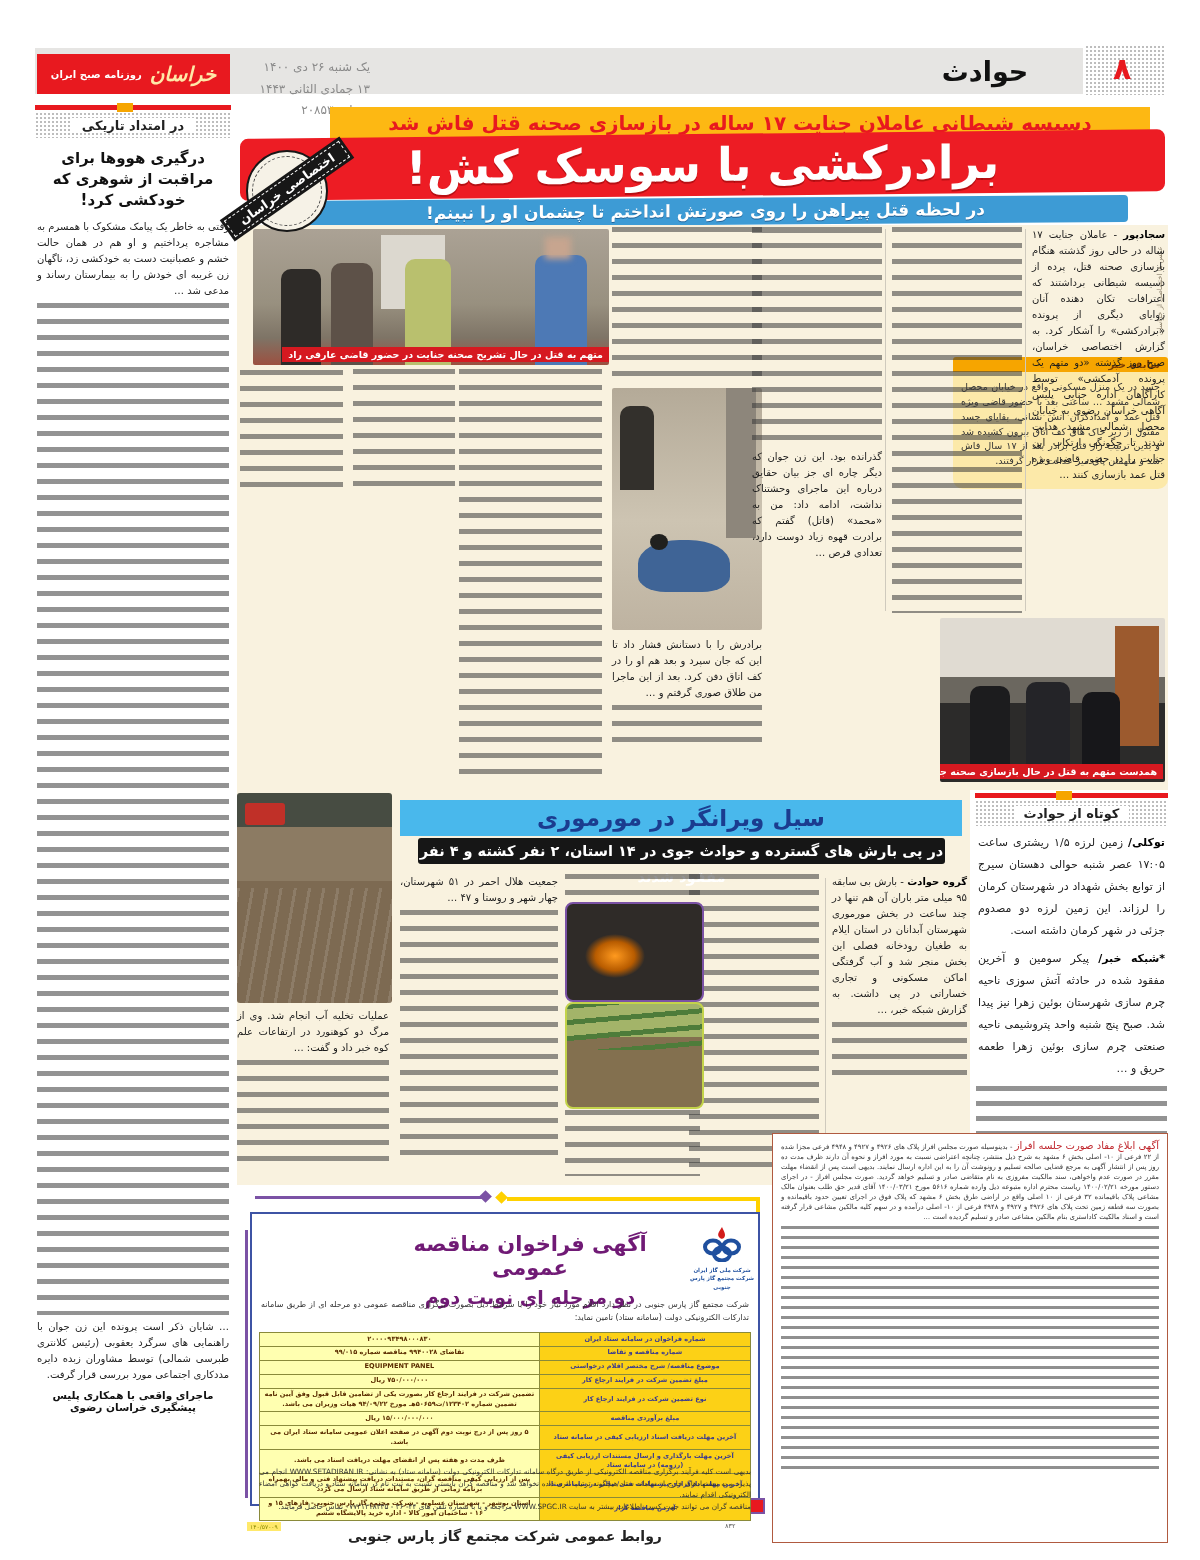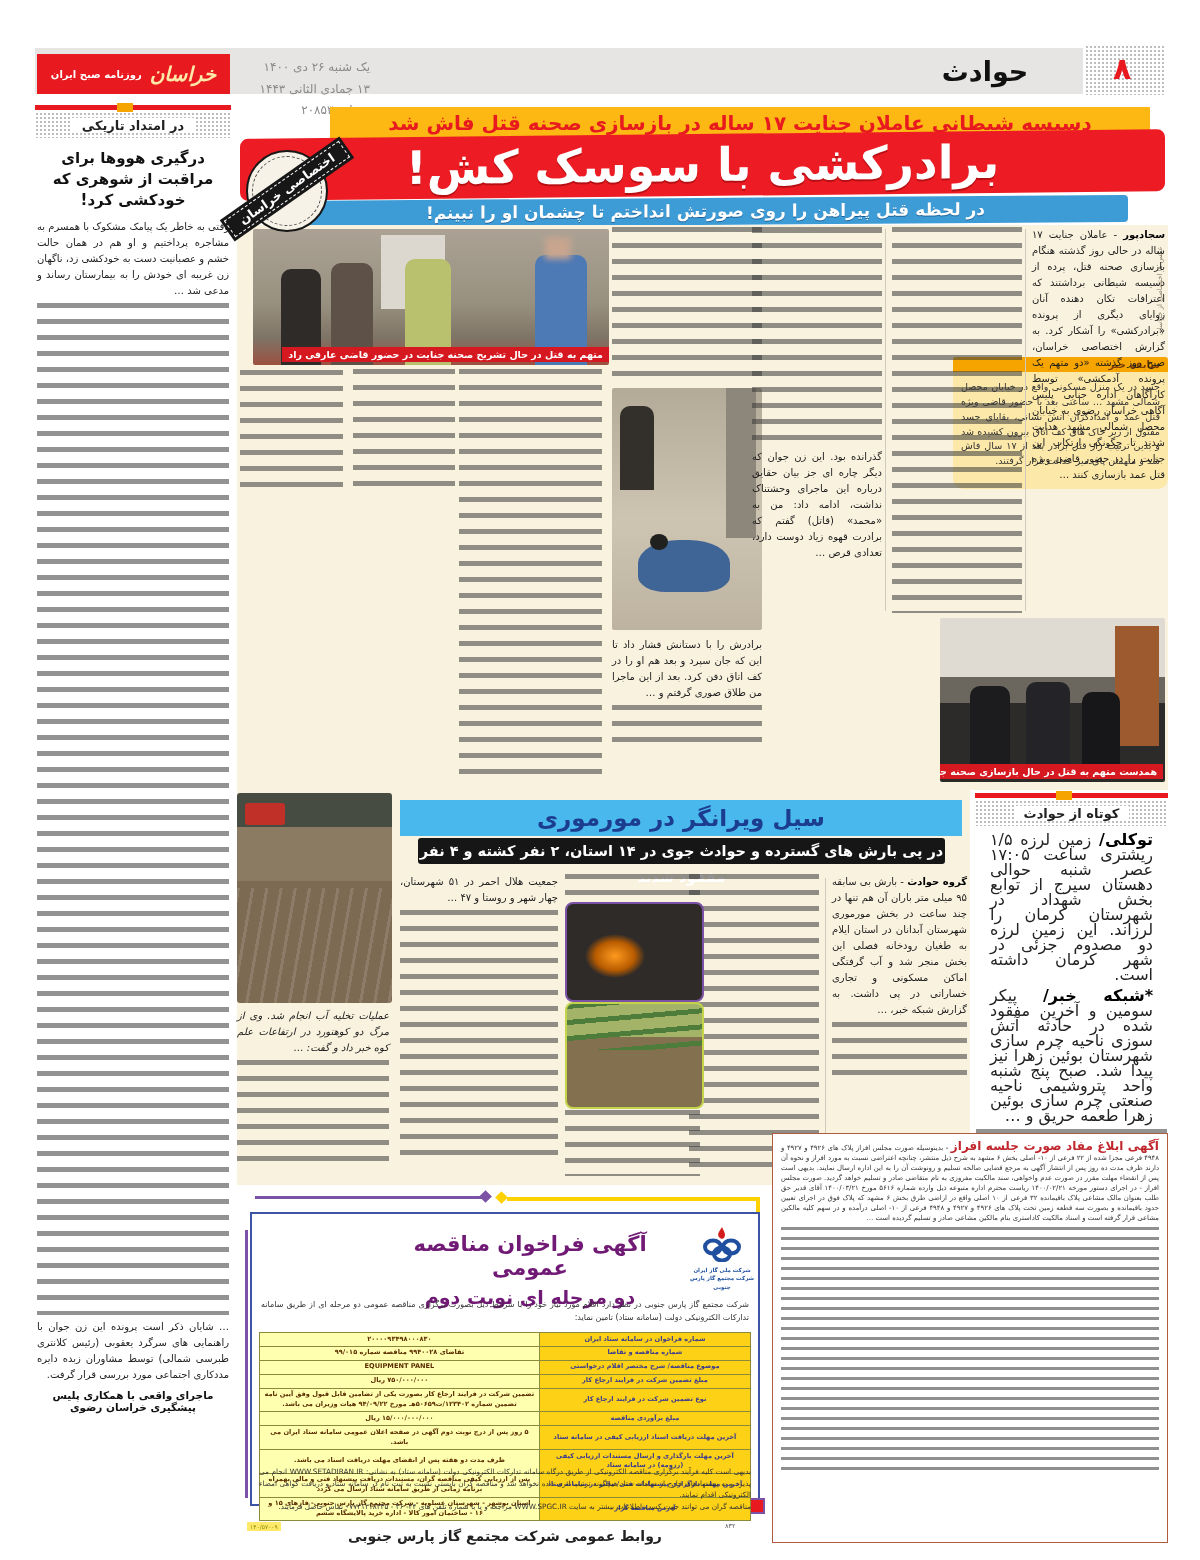--- a/index.html
+++ b/index.html
@@ -68,25 +68,25 @@
   #fphoto .truck{position:absolute;left:8px;top:10px;width:40px;height:22px;background:#c03028;border-radius:3px;}
   #fphoto .water{position:absolute;inset:45% 0 0 0;background:repeating-linear-gradient(100deg,rgba(255,255,255,.12) 0 3px,transparent 3px 14px);}
   #ftitle{left:163px;top:10px;width:562px;height:36px;background:#49b8ec;color:#1b3c8f;font-size:23px;font-weight:bold;text-align:center;line-height:36px;}
   #fsub{left:181px;top:48px;width:527px;height:26px;background:#161616;border-radius:3px;color:#fff;font-size:14.5px;font-weight:bold;text-align:center;line-height:26px;}
   #photoA{left:328px;top:112px;width:135px;height:96px;background:#2f2b28;border:2px solid #7b52a5;border-radius:8px;}
   #photoA:before{content:"";position:absolute;left:18px;top:30px;width:60px;height:44px;background:radial-gradient(closest-side,#ff9a1f,#b85c00 65%,transparent);border-radius:50%;}
   #photoB{left:328px;top:212px;width:135px;height:103px;background:linear-gradient(180deg,#a3b469 0 32%,#83704f 32% 100%);border:2px solid #c3d34a;border-radius:8px;}
   #photoB:before{content:"";position:absolute;inset:0 0 55% 0;background:repeating-linear-gradient(175deg,#4e7c3a 0 5px,transparent 5px 16px);}
   
   #briefs{left:975px;top:793px;width:193px;height:345px;}
-  #briefs .brief{margin:6px 15px 0;font-size:16px;line-height:15px;text-align:justify;color:#222;}
+  #briefs .brief{margin:6px 3px 0;font-size:11px;line-height:22px;text-align:justify;color:#222;}
   #briefs .brief b{color:#000;}
   
   #legal{left:772px;top:1133px;width:396px;height:410px;border:1px solid #b05a40;background:#fff;padding:7px 8px;box-sizing:border-box;}
-  #legal .ttl{color:#c0272d;font-weight:bold;font-size:12px;}
+  #legal .ttl{color:#c0272d;font-weight:normal;font-size:10px;}
   #legal .bd{font-size:6.9px;line-height:10px;text-align:justify;color:#333;}
   #legal-fill{margin-top:4px;height:248px;}
   
   #ad{left:245px;top:1190px;width:520px;height:358px;}
   .dec{position:absolute;}
   #ad-frame{left:5px;top:22px;width:506px;height:290px;border:2px solid #3d53a4;background:#fff;}
   #adlogo{left:445px;top:36px;width:64px;height:66px;text-align:center;}
   #adlogo .org{font-size:5.5px;color:#1f4f9e;font-weight:bold;line-height:1.5;}
   #adtitle{left:130px;top:42px;width:310px;text-align:center;color:#701a75;font-weight:bold;}
   #adtitle .l1{font-size:21px;}
@@ -230,21 +230,21 @@
     </div>
     <div class="photo" id="photoA"></div>
     <div class="photo" id="photoB"></div>
     <div class="tcol" style="left:328px;top:320px;width:135px;">
       <div class="tf" style="height:66px;"></div>
     </div>
     <div class="tcol" style="left:163px;top:84px;width:158px;height:305px;">
       <span>جمعیت هلال احمر در ۵۱ شهرستان، چهار شهر و روستا و ۴۷ …</span>
       <div class="tf" style="height:246px;margin-top:4px;"></div>
     </div>
-    <div class="tcol" style="left:0;top:218px;width:152px;height:172px;font-style:italic;">
+    <div class="tcol" style="left:0;top:218px;width:152px;height:172px;">
       <span>عملیات تخلیه آب انجام شد. وی از مرگ دو کوهنورد در ارتفاعات علم کوه خبر داد و گفت: …</span>
       <div class="tf" style="height:108px;margin-top:4px;"></div>
     </div>
   </div>
 
   <div class="abs" id="briefs">
     <div class="colhead">
       <div class="colhead-bar">
           <i></i>
         </div>

